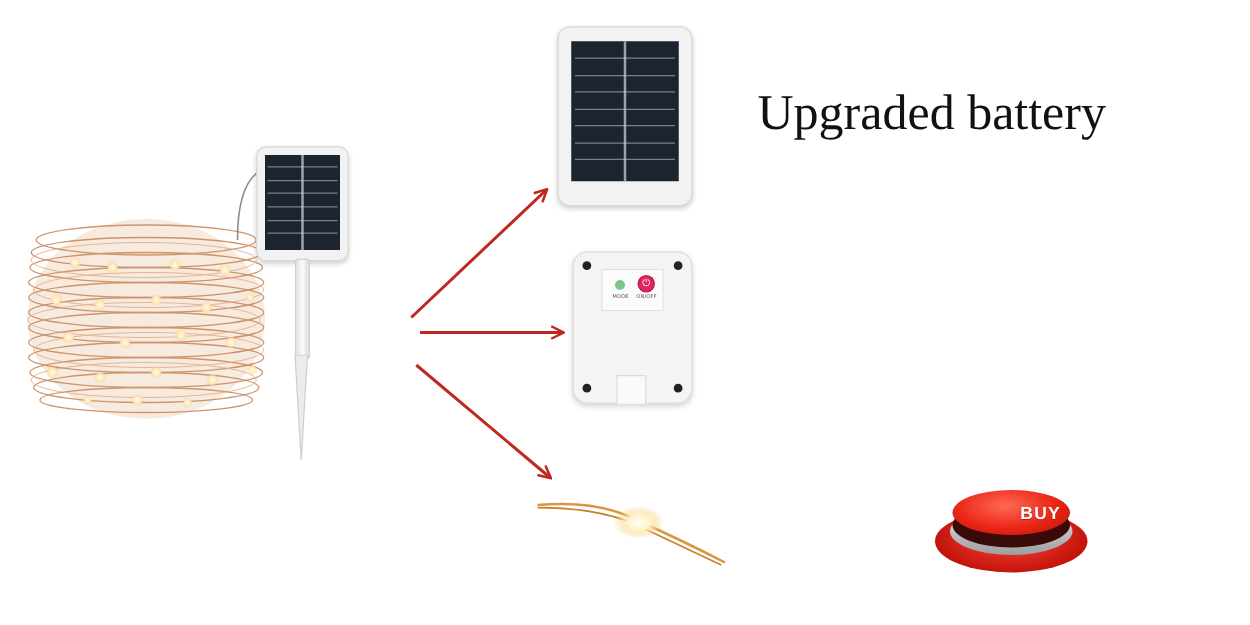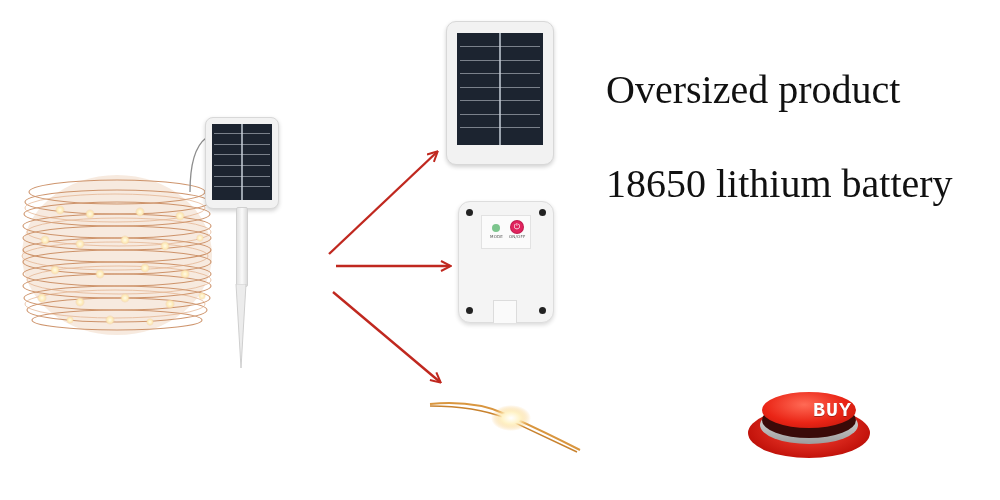--- a/index.html
+++ b/index.html
@@ -28,21 +28,21 @@
   .power-btn { position:absolute; width:12px; height:12px; border-radius:50%; background:#e0245e; box-shadow:0 0 0 1px #c01a4d; color:#fff; font-size:8px; line-height:12px; text-align:center; font-family:"DejaVu Sans", sans-serif; }
   .tiny-label { position:absolute; font-size:4px; color:#555; font-family:"DejaVu Sans", sans-serif; letter-spacing:0.2px; }
   .usb-slot { position:absolute; background:#fafafa; border:1px solid #dcdcdc; }
 
   
   .buy-wrap { position:absolute; left:748px; top:392px; width:122px; height:66px; cursor:pointer; }
   .buy-base { position:absolute; left:0; top:16px; width:122px; height:50px; border-radius:50%; background:radial-gradient(ellipse at 50% 40%, #ff4a3a, #c4140c 70%, #8a0b06); }
   .buy-ring { position:absolute; left:12px; top:14px; width:98px; height:38px; border-radius:50%; background:linear-gradient(#e9e9e9,#9d9d9d); }
   .buy-dark { position:absolute; left:14px; top:10px; width:94px; height:36px; border-radius:50%; background:#3a0a08; }
   .buy-top { position:absolute; left:14px; top:0; width:94px; height:36px; border-radius:50%; background:radial-gradient(ellipse at 45% 35%, #ff6a55, #ea2516 55%, #b71208); display:flex; align-items:center; justify-content:center; }
-  .buy-label { color:#fff; font-family:Liberation Mono, monospace; font-weight:bold; font-size:20px; letter-spacing:1px; text-shadow:0 1px 0 rgba(0,0,0,0.3);margin-left:47px; }
+  .buy-label { color:#fff; font-family:Liberation Sans, sans-serif; font-weight:bold; font-size:14px; letter-spacing:1px; text-shadow:0 1px 0 rgba(0,0,0,0.3);margin-left:47px; }
 </style>
 </head>
 <body>
 
 <div class="abs" style="left:20px;top:170px;width:195px;height:170px;">
   <svg width="195" height="170" viewBox="0 0 195 170">
     <defs>
       <radialGradient id="led" cx="50%" cy="50%" r="50%">
         <stop offset="0%" stop-color="#fffbe8"></stop>
         <stop offset="60%" stop-color="#fde9b5"></stop>
@@ -162,22 +162,21 @@
       <stop offset="45%" stop-color="#fff3c8"></stop>
       <stop offset="100%" stop-color="#f5c168" stop-opacity="0"></stop>
     </radialGradient>
   </defs>
   <path d="M5 12 Q50 8 80 22 Q120 40 155 58" stroke="#d9963f" stroke-width="2" fill="none"></path>
   <path d="M5 14 Q50 14 80 26 Q118 44 152 60" stroke="#c8822e" stroke-width="1.4" fill="none"></path>
   <ellipse cx="86" cy="26" rx="20" ry="13" fill="url(#glow)"></ellipse>
 </svg>
 
 <div class="features">
-  <div class="line headline">Oversized product</div>
-  <div class="line">18650 lithium battery</div>
+  <div class="line headline">Upgraded battery</div>
 </div>
 
 <div class="buy-wrap">
   <div class="buy-base"></div>
   <div class="buy-ring"></div>
   <div class="buy-dark"></div>
   <div class="buy-top">
     <span class="buy-label">BUY</span>
   </div>
 </div>

